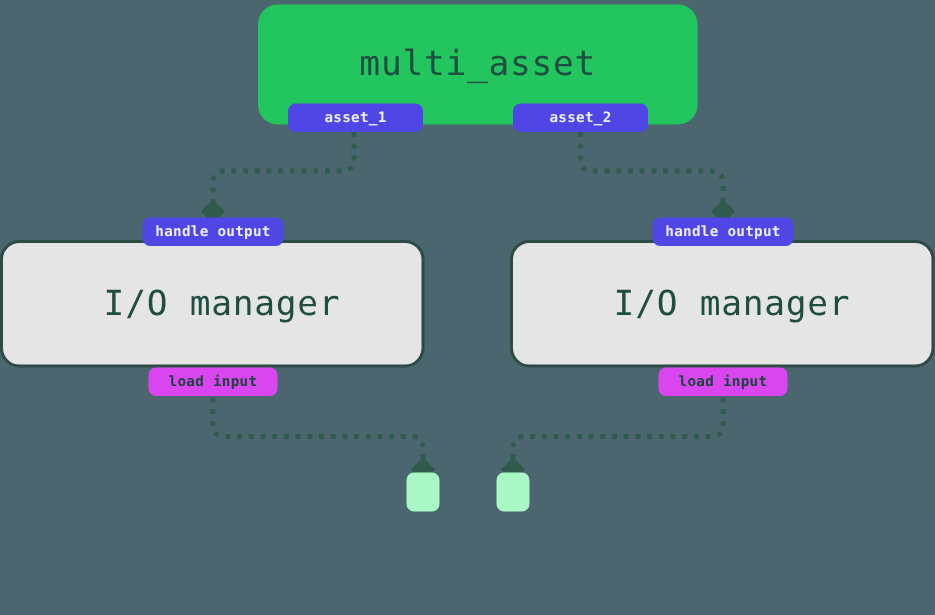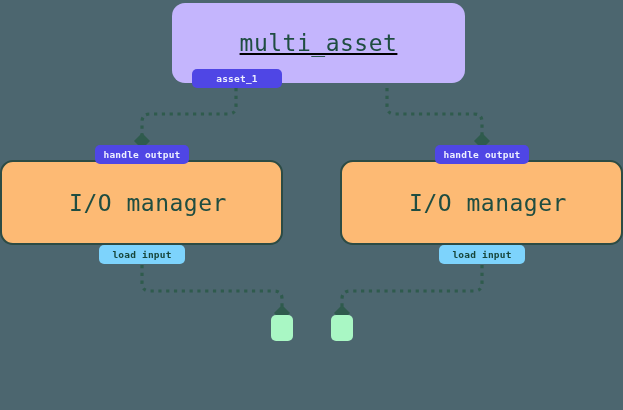--- a/index.html
+++ b/index.html
@@ -38,26 +38,25 @@
     border-radius: 13px;
   }
   .node-label {
     font-size: 23px;
     letter-spacing: 0.5px;
     color: #1f4d41;
     white-space: nowrap;
   }
 
   .node.asset-node {
-    background: #c4b5fd;
+    background: #22c55e;
     border: none;
-    text-decoration: underline;
   }
   .node.iomgr-node {
-    background: #fdba74;
+    background: #e5e5e5;
     border: 2.5px solid #2c4b44;
     padding-left: 13px;
   }
 
   
   .port {
     position: absolute;
     box-sizing: border-box;
     display: flex;
     align-items: center;
@@ -67,21 +66,21 @@
     letter-spacing: 0.2px;
     white-space: nowrap;
     height: 19px;
     font-weight: bold;
   }
   .port.out-port {
     background: #4f46e5;
     color: #eef0ff;
   }
   .port.in-port {
-    background: #7dd3fc;
+    background: #d946ef;
     color: #17463a;
   }
 
   
   .green-stub {
     position: absolute;
     width: 22px;
     height: 26px;
     background: #a9f7c4;
     border-radius: 5px;
@@ -112,20 +111,23 @@
   </svg>
 
   <div class="node asset-node" style="left:172px; top:3px; width:293px; height:80px;">
     <span class="node-label">multi_asset</span>
   </div>
 
   <div class="port out-port" style="left:192px; top:69px; width:90px;">
     <span>asset_1</span>
   </div>
 
+  <div class="port out-port" style="left:342px; top:69px; width:90px;">
+    <span>asset_2</span>
+  </div>
 
   <div class="node iomgr-node" style="left:0px; top:160px; width:283px; height:85px;">
     <span class="node-label">I/O manager</span>
   </div>
 
   <div class="port out-port" style="left:95px; top:145px; width:94px;">
     <span>handle output</span>
   </div>
 
   <div class="port in-port" style="left:99px; top:245px; width:86px;">

